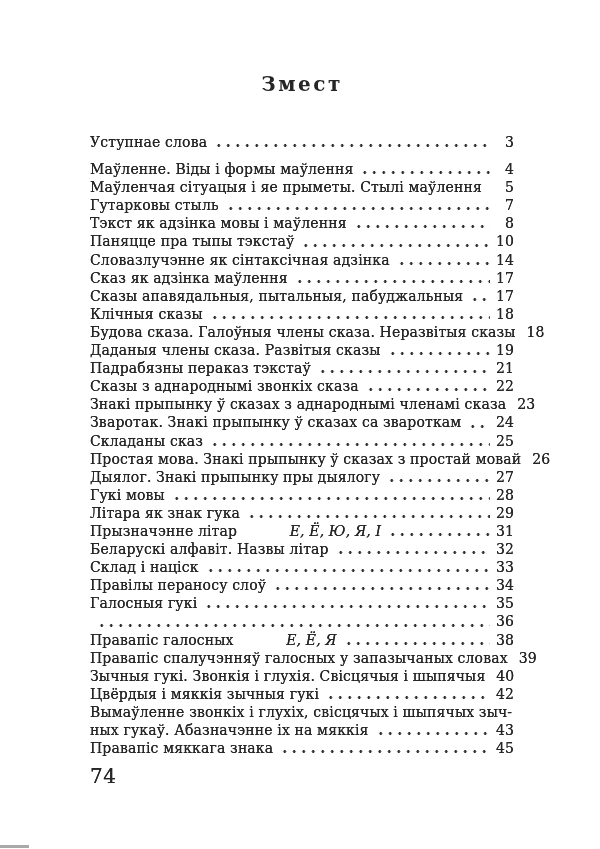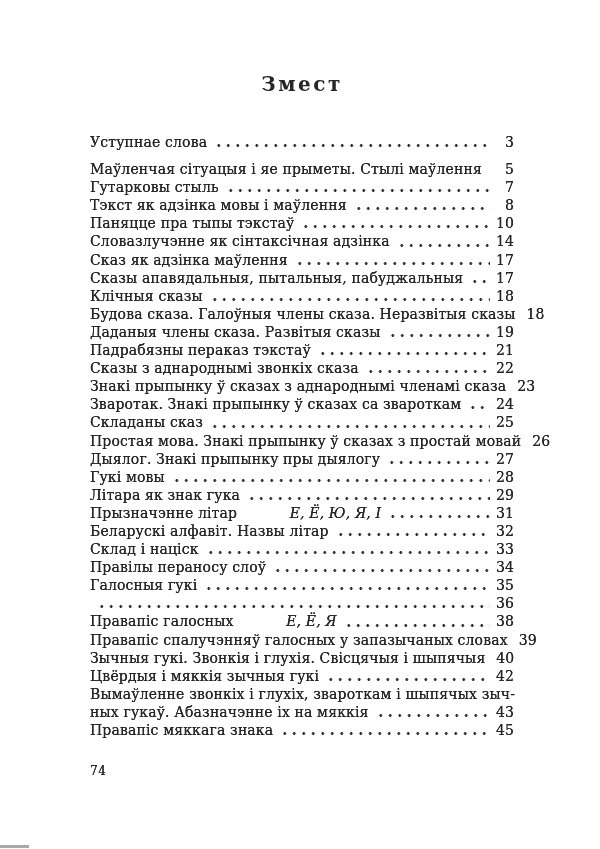--- a/index.html
+++ b/index.html
@@ -57,21 +57,21 @@
   .pagenum {
     min-width: 21px;
     text-align: right;
     white-space: nowrap;
     text-shadow: 0 0 0.4px currentColor;
   }
   .footer-pagenum {
     position: absolute;
     left: 90px;
     top: 764px;
-    font-size: 12px;
+    font-size: 20px;
     letter-spacing: 0.5px;
     text-shadow: 0 0 0.4px currentColor;
   }
   .scan-artifact {
     position: absolute;
     left: 0;
     top: 845px;
     width: 29px;
     height: 3px;
     background: #a9a9a9;
@@ -83,20 +83,25 @@
 <div class="page">
   <div class="content">
     <h1 class="page-title">Змест</h1>
     <div class="toc">
         <div class="row italic gap-after">
           <span class="entry-text">Уступнае слова</span>
           <span class="leader"></span>
           <span class="pagenum">3</span>
         </div>
         <div class="row">
+          <span class="entry-text">Маўленне. Віды і формы маўлення</span>
+          <span class="leader"></span>
+          <span class="pagenum">4</span>
+        </div>
+        <div class="row">
           <span class="entry-text">Маўленчая сітуацыя і яе прыметы. Стылі маўлення</span>
           <span class="leader"></span>
           <span class="pagenum">5</span>
         </div>
         <div class="row">
           <span class="entry-text">Гутарковы стыль</span>
           <span class="leader"></span>
           <span class="pagenum">7</span>
         </div>
         <div class="row">
@@ -227,21 +232,21 @@
           <span class="entry-text">Зычныя гукі. Звонкія і глухія. Свісцячыя і шыпячыя</span>
           <span class="leader"></span>
           <span class="pagenum">40</span>
         </div>
         <div class="row">
           <span class="entry-text">Цвёрдыя і мяккія зычныя гукі</span>
           <span class="leader"></span>
           <span class="pagenum">42</span>
         </div>
         <div class="row">
-          <span class="entry-text">Вымаўленне звонкіх і глухіх, звароткам і шыпячых зыч-</span>
+          <span class="entry-text">Вымаўленне звонкіх і глухіх, свісцячых і шыпячых зыч-</span>
           <span class="pagenum"></span>
         </div>
         <div class="row">
           <span class="entry-text">ных гукаў. Абазначэнне іх на мяккія</span>
           <span class="leader"></span>
           <span class="pagenum">43</span>
         </div>
         <div class="row">
           <span class="entry-text">Правапіс мяккага знака</span>
           <span class="leader"></span>

